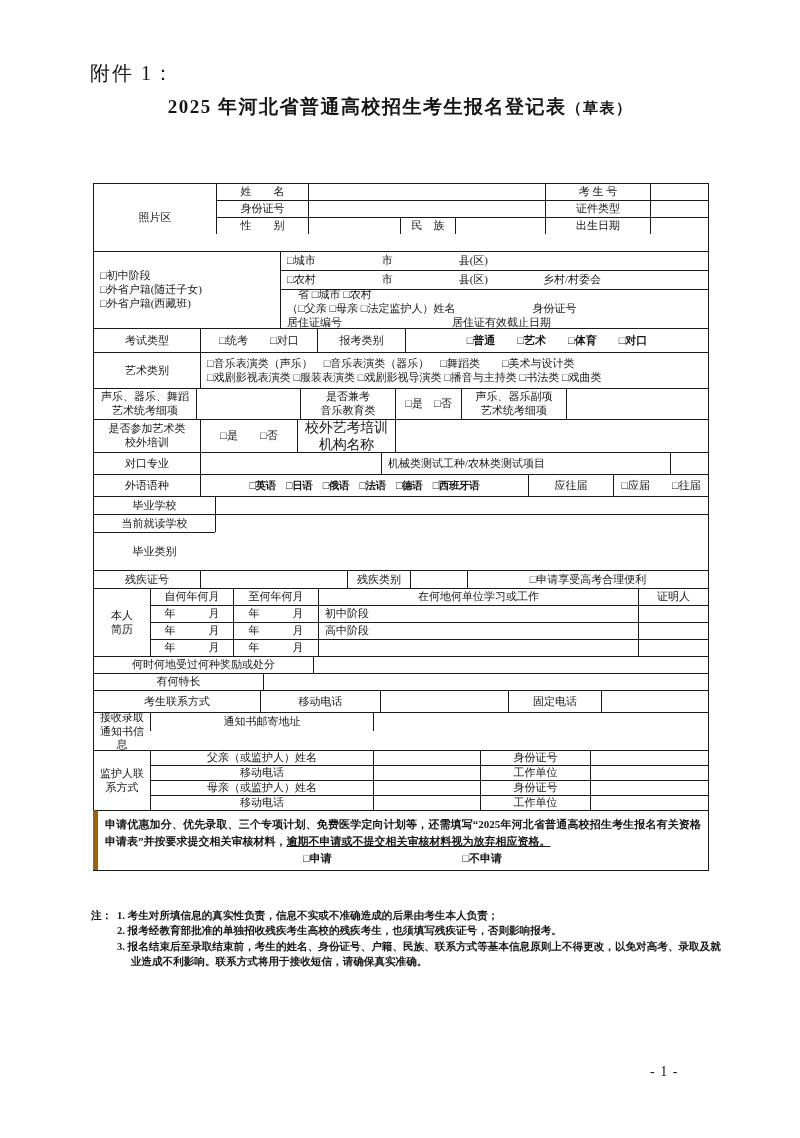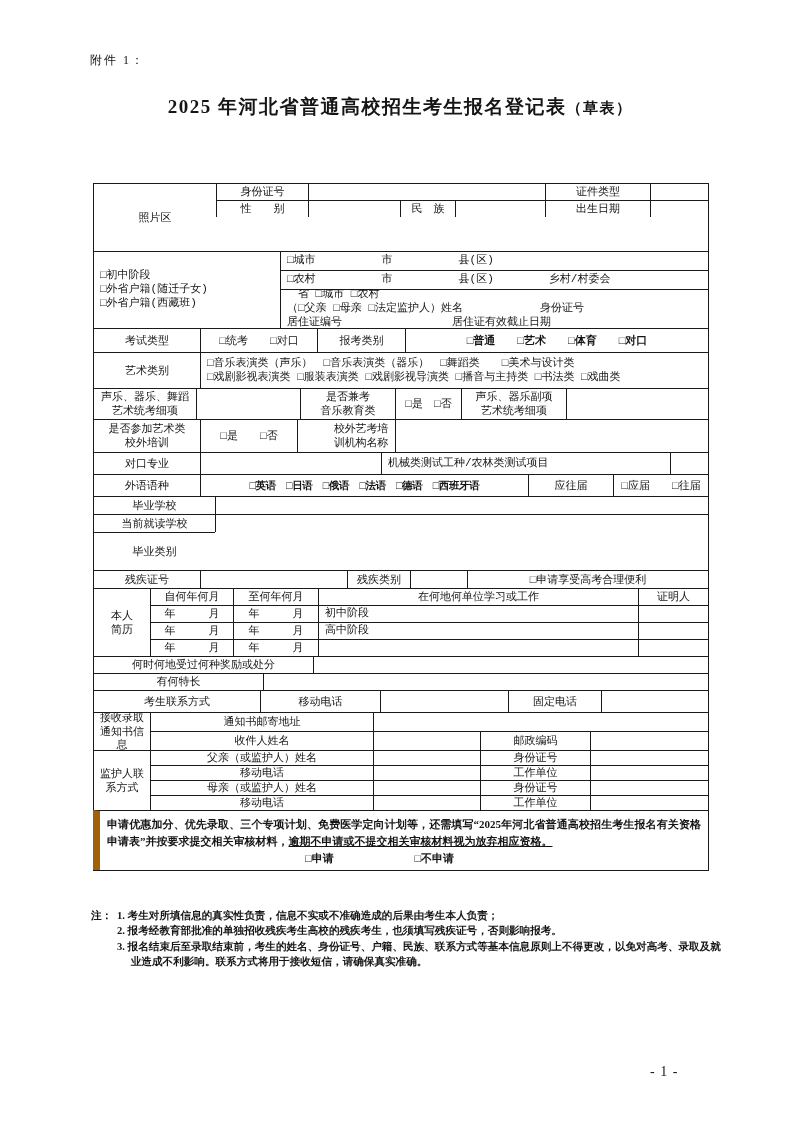--- a/index.html
+++ b/index.html
@@ -1,43 +1,43 @@
 <!DOCTYPE html>
 <html><head>
 <meta charset="utf-8">
 <style>
   html,body{margin:0;padding:0;background:#ffffff;}
   .sheet{position:relative;width:800px;height:1138px;background:#ffffff;
          font-family:"Liberation Serif","DejaVu Serif",serif;color:#151515;}
-  .attachment{position:absolute;left:90px;top:52px;font-size:12px;letter-spacing:2px;}
+  .attachment{position:absolute;left:90px;top:60px;font-size:20px;letter-spacing:2px;}
   .title{position:absolute;left:0;top:94px;width:800px;text-align:center;
          font-weight:bold;font-size:19px;letter-spacing:1.5px;}
   .title-suffix{font-size:15px;font-weight:bold;}
   .meta{position:absolute;left:93px;top:166px;width:615px;height:14px;font-size:10.5px;}
   .meta .m2{position:absolute;left:259px;top:0;}
   .meta .m3{position:absolute;left:487px;top:0;}
   .tbl{position:absolute;left:93px;top:183px;width:615px;
        border-right:1px solid #1a1a1a;border-bottom:1px solid #1a1a1a;font-size:11px;}
   .row{display:flex;align-items:stretch;}
   .nest{display:flex;flex-direction:column;}
   .c{border-left:1px solid #1a1a1a;border-top:1px solid #1a1a1a;
      display:flex;align-items:center;justify-content:center;text-align:center;
      padding:0 2px;box-sizing:border-box;flex-shrink:0;overflow:hidden;line-height:1.25;}
-  .l{justify-content:flex-start;text-align:left;padding-left:6px;font-family:Liberation Mono, monospace;}
+  .l{justify-content:flex-start;text-align:left;padding-left:6px;}
   .pre{white-space:pre-line;}
   .b{font-weight:bold;}
-  .fs10{font-size:11px;letter-spacing:-0.2px;padding-left:31px;}
+  .fs10{font-size:14px;letter-spacing:-0.2px;}
   .fs105{font-size:10.5px;letter-spacing:-0.3px;padding:0 1px;}
   .decl{flex:0 0 615px;display:block;text-align:left;padding:5px 7px 4px 7px;box-sizing:border-box;
-        border-left:7px solid #a16207;border-top:1px solid #1a1a1a;}
+        border-left:5px solid #a16207;border-top:1px solid #1a1a1a;}
   .decl-text{font-weight:bold;font-size:11px;line-height:1.5;text-align:justify;}
   .decl-text .u{text-decoration:underline;}
   .decl-opts{font-weight:bold;font-size:11px;margin-top:2px;}
   .decl-opts .opt1{margin-left:198px;}
-  .decl-opts .opt2{margin-left:68px;padding-left:10px;}
+  .decl-opts .opt2{margin-left:118px;padding-left:10px;}
   .notes{position:absolute;left:91px;top:908px;width:640px;font-size:10.6px;font-weight:bold;
          display:flex;line-height:1.45;}
   .note-prefix{flex:0 0 26px;}
   .note-items{flex:1;}
   .note-item{text-indent:-1.3em;padding-left:1.3em;}
   .pagenum{position:absolute;left:650px;top:1064px;font-size:14px;letter-spacing:1px;}
 </style>
 </head>
 <body>
 
@@ -46,20 +46,26 @@
   <div class="attachment">附件 1：</div>
 
   <div class="title"><span>2025 年河北省普通高校招生考生报名登记表</span><span class="title-suffix">（草表）</span></div>
 
 
   <div class="tbl">
 
     <div class="row">
       <div class="c" style="flex:0 0 123px;height:68px">照片区</div>
       <div class="nest" style="flex:0 0 492px">
+        <div class="row" style="height:17px">
+          <div class="c" style="flex:0 0 92px">姓　　名</div>
+          <div class="c" style="flex:0 0 237px"></div>
+          <div class="c" style="flex:0 0 105px">考 生 号</div>
+          <div class="c" style="flex:0 0 58px"></div>
+        </div>
         <div class="row" style="height:17px">
           <div class="c" style="flex:0 0 92px">身份证号</div>
           <div class="c" style="flex:0 0 237px"></div>
           <div class="c" style="flex:0 0 105px">证件类型</div>
           <div class="c" style="flex:0 0 58px"></div>
         </div>
         <div class="row" style="height:17px">
           <div class="c" style="flex:0 0 92px">性　　别</div>
           <div class="c" style="flex:0 0 92px"></div>
           <div class="c" style="flex:0 0 55px">民　族</div>
@@ -209,26 +215,20 @@
 
     <div class="row">
       <div class="c pre" style="flex:0 0 57px;height:38px">接收录取
 通知书信
 息</div>
       <div class="nest" style="flex:0 0 558px">
         <div class="row" style="height:19px">
           <div class="c" style="flex:0 0 223px">通知书邮寄地址</div>
           <div class="c" style="flex:0 0 335px"></div>
         </div>
-        <div class="row" style="height:19px">
-          <div class="c" style="flex:0 0 223px">收件人姓名</div>
-          <div class="c" style="flex:0 0 107px"></div>
-          <div class="c" style="flex:0 0 110px">邮政编码</div>
-          <div class="c" style="flex:0 0 118px"></div>
-        </div>
       </div>
     </div>
 
     <div class="row">
       <div class="c pre" style="flex:0 0 57px;height:60px">监护人联
 系方式</div>
       <div class="nest" style="flex:0 0 558px">
         <div class="row" style="height:15px">
           <div class="c" style="flex:0 0 223px">父亲（或监护人）姓名</div>
           <div class="c" style="flex:0 0 107px"></div>

